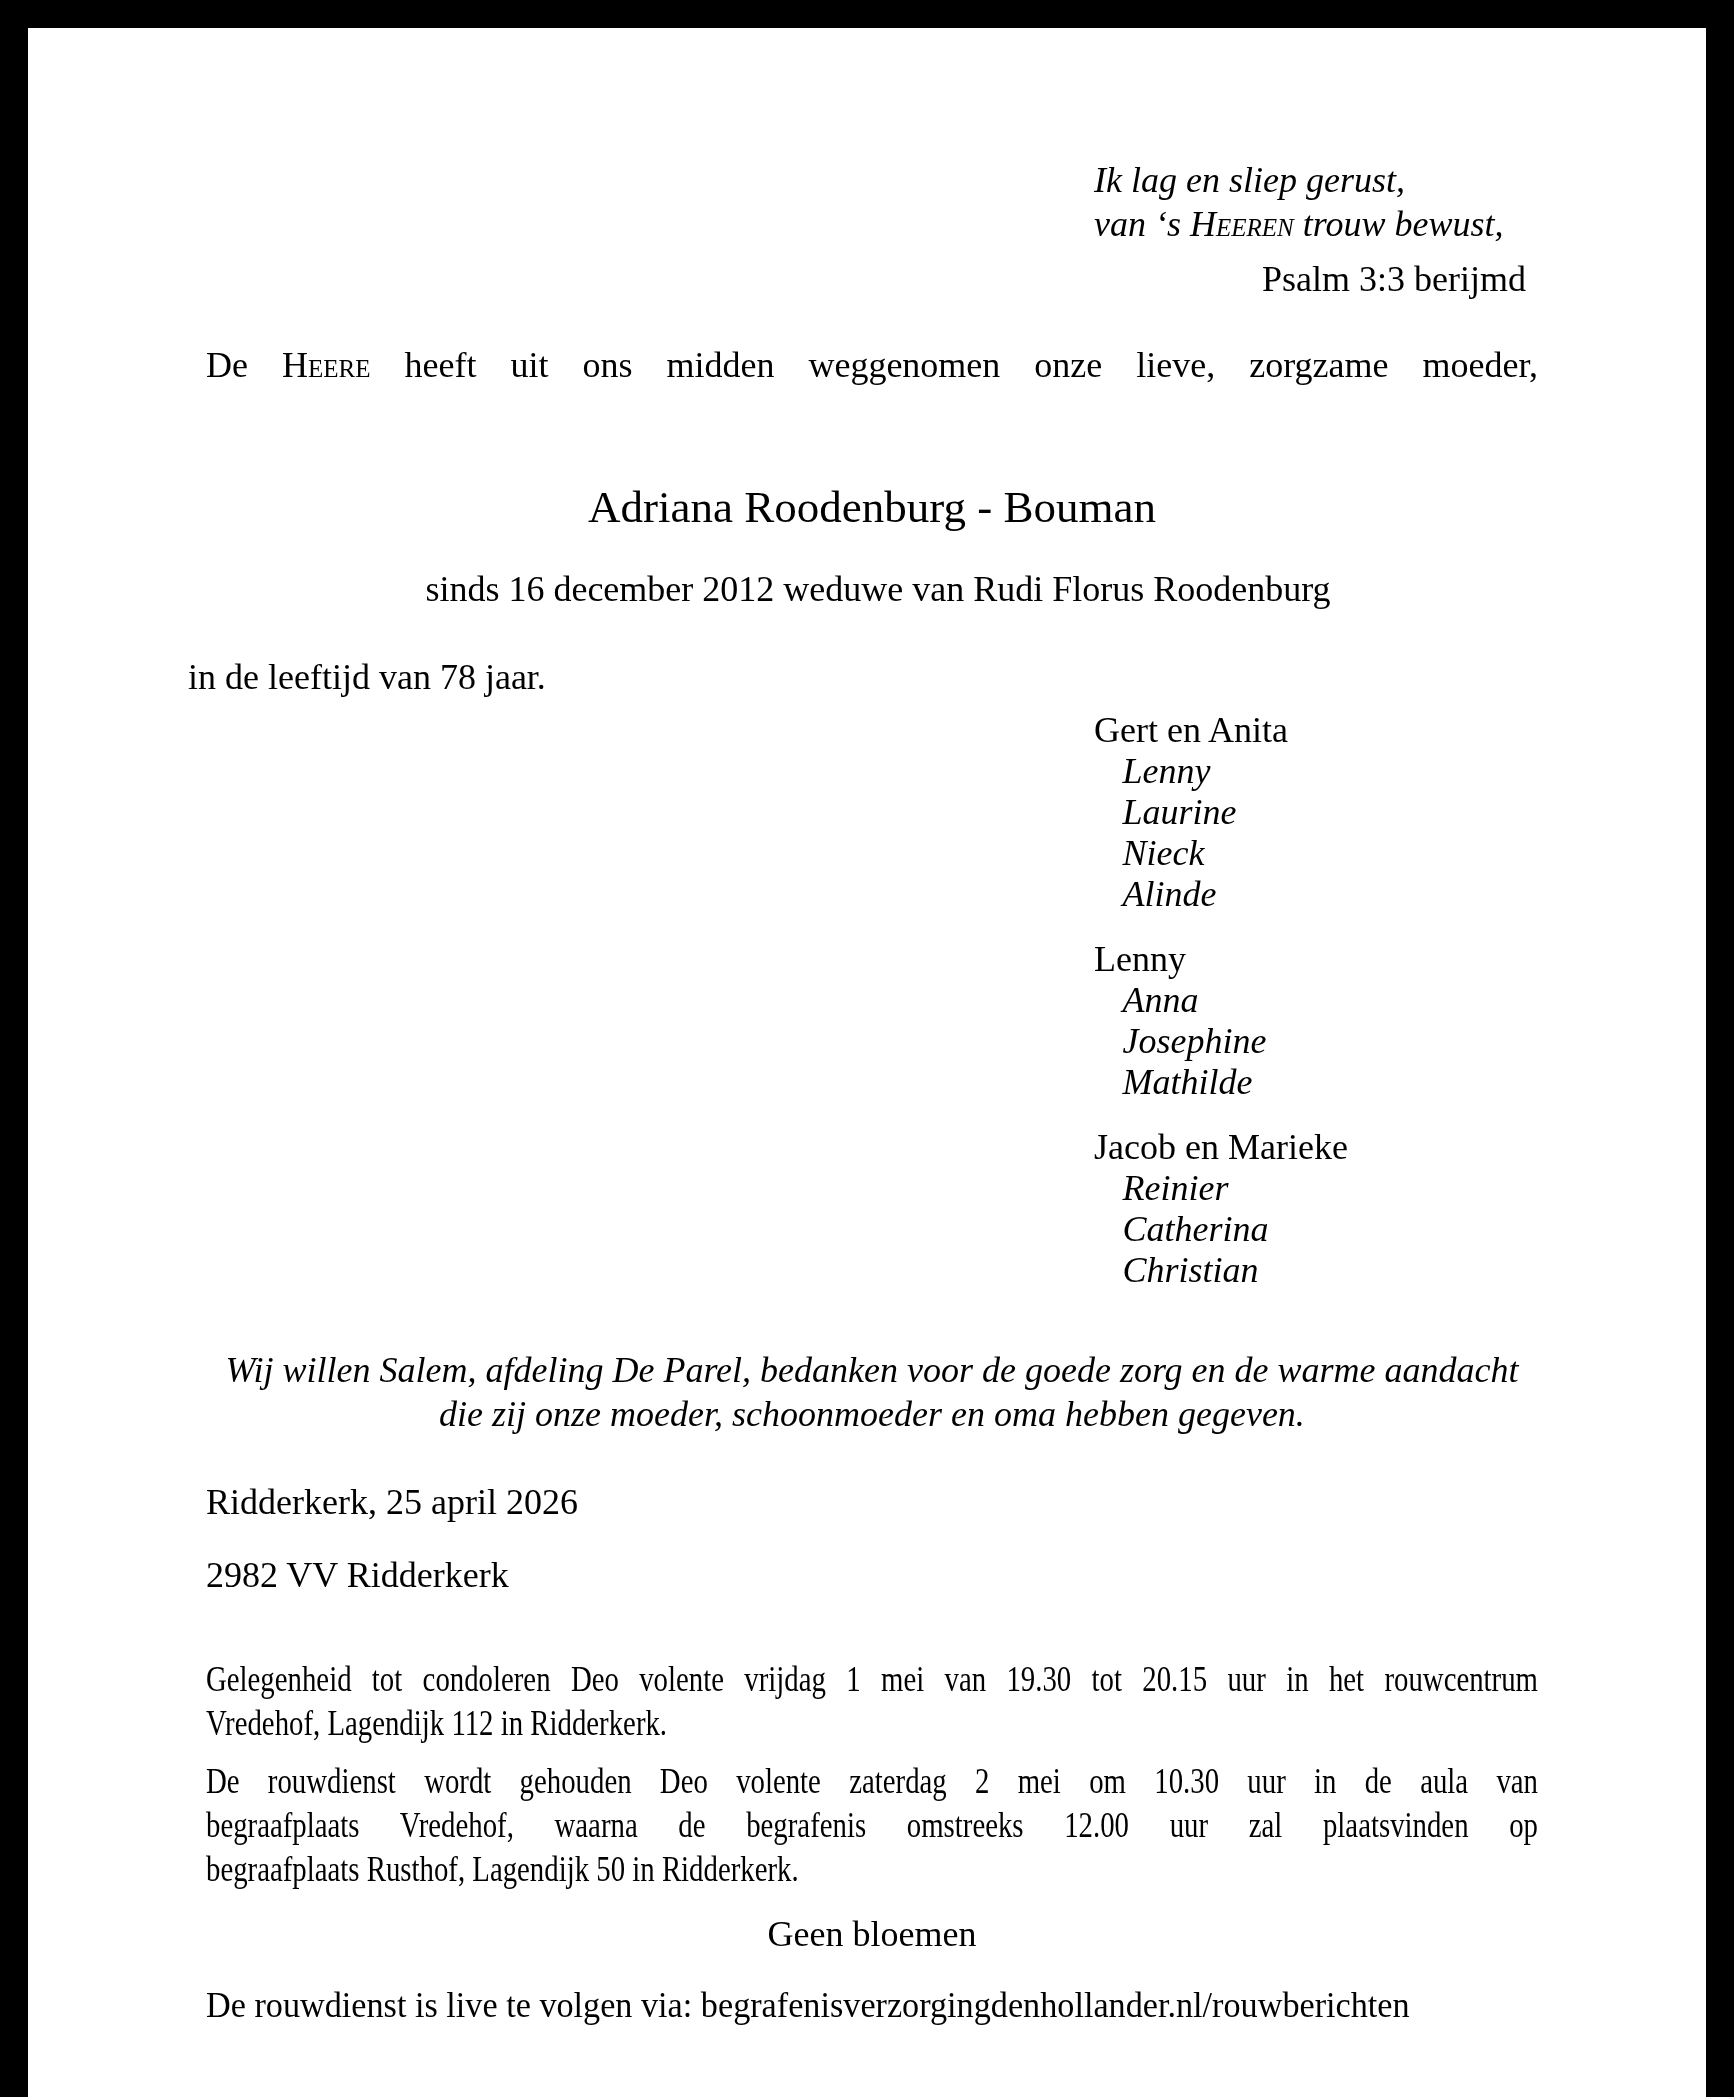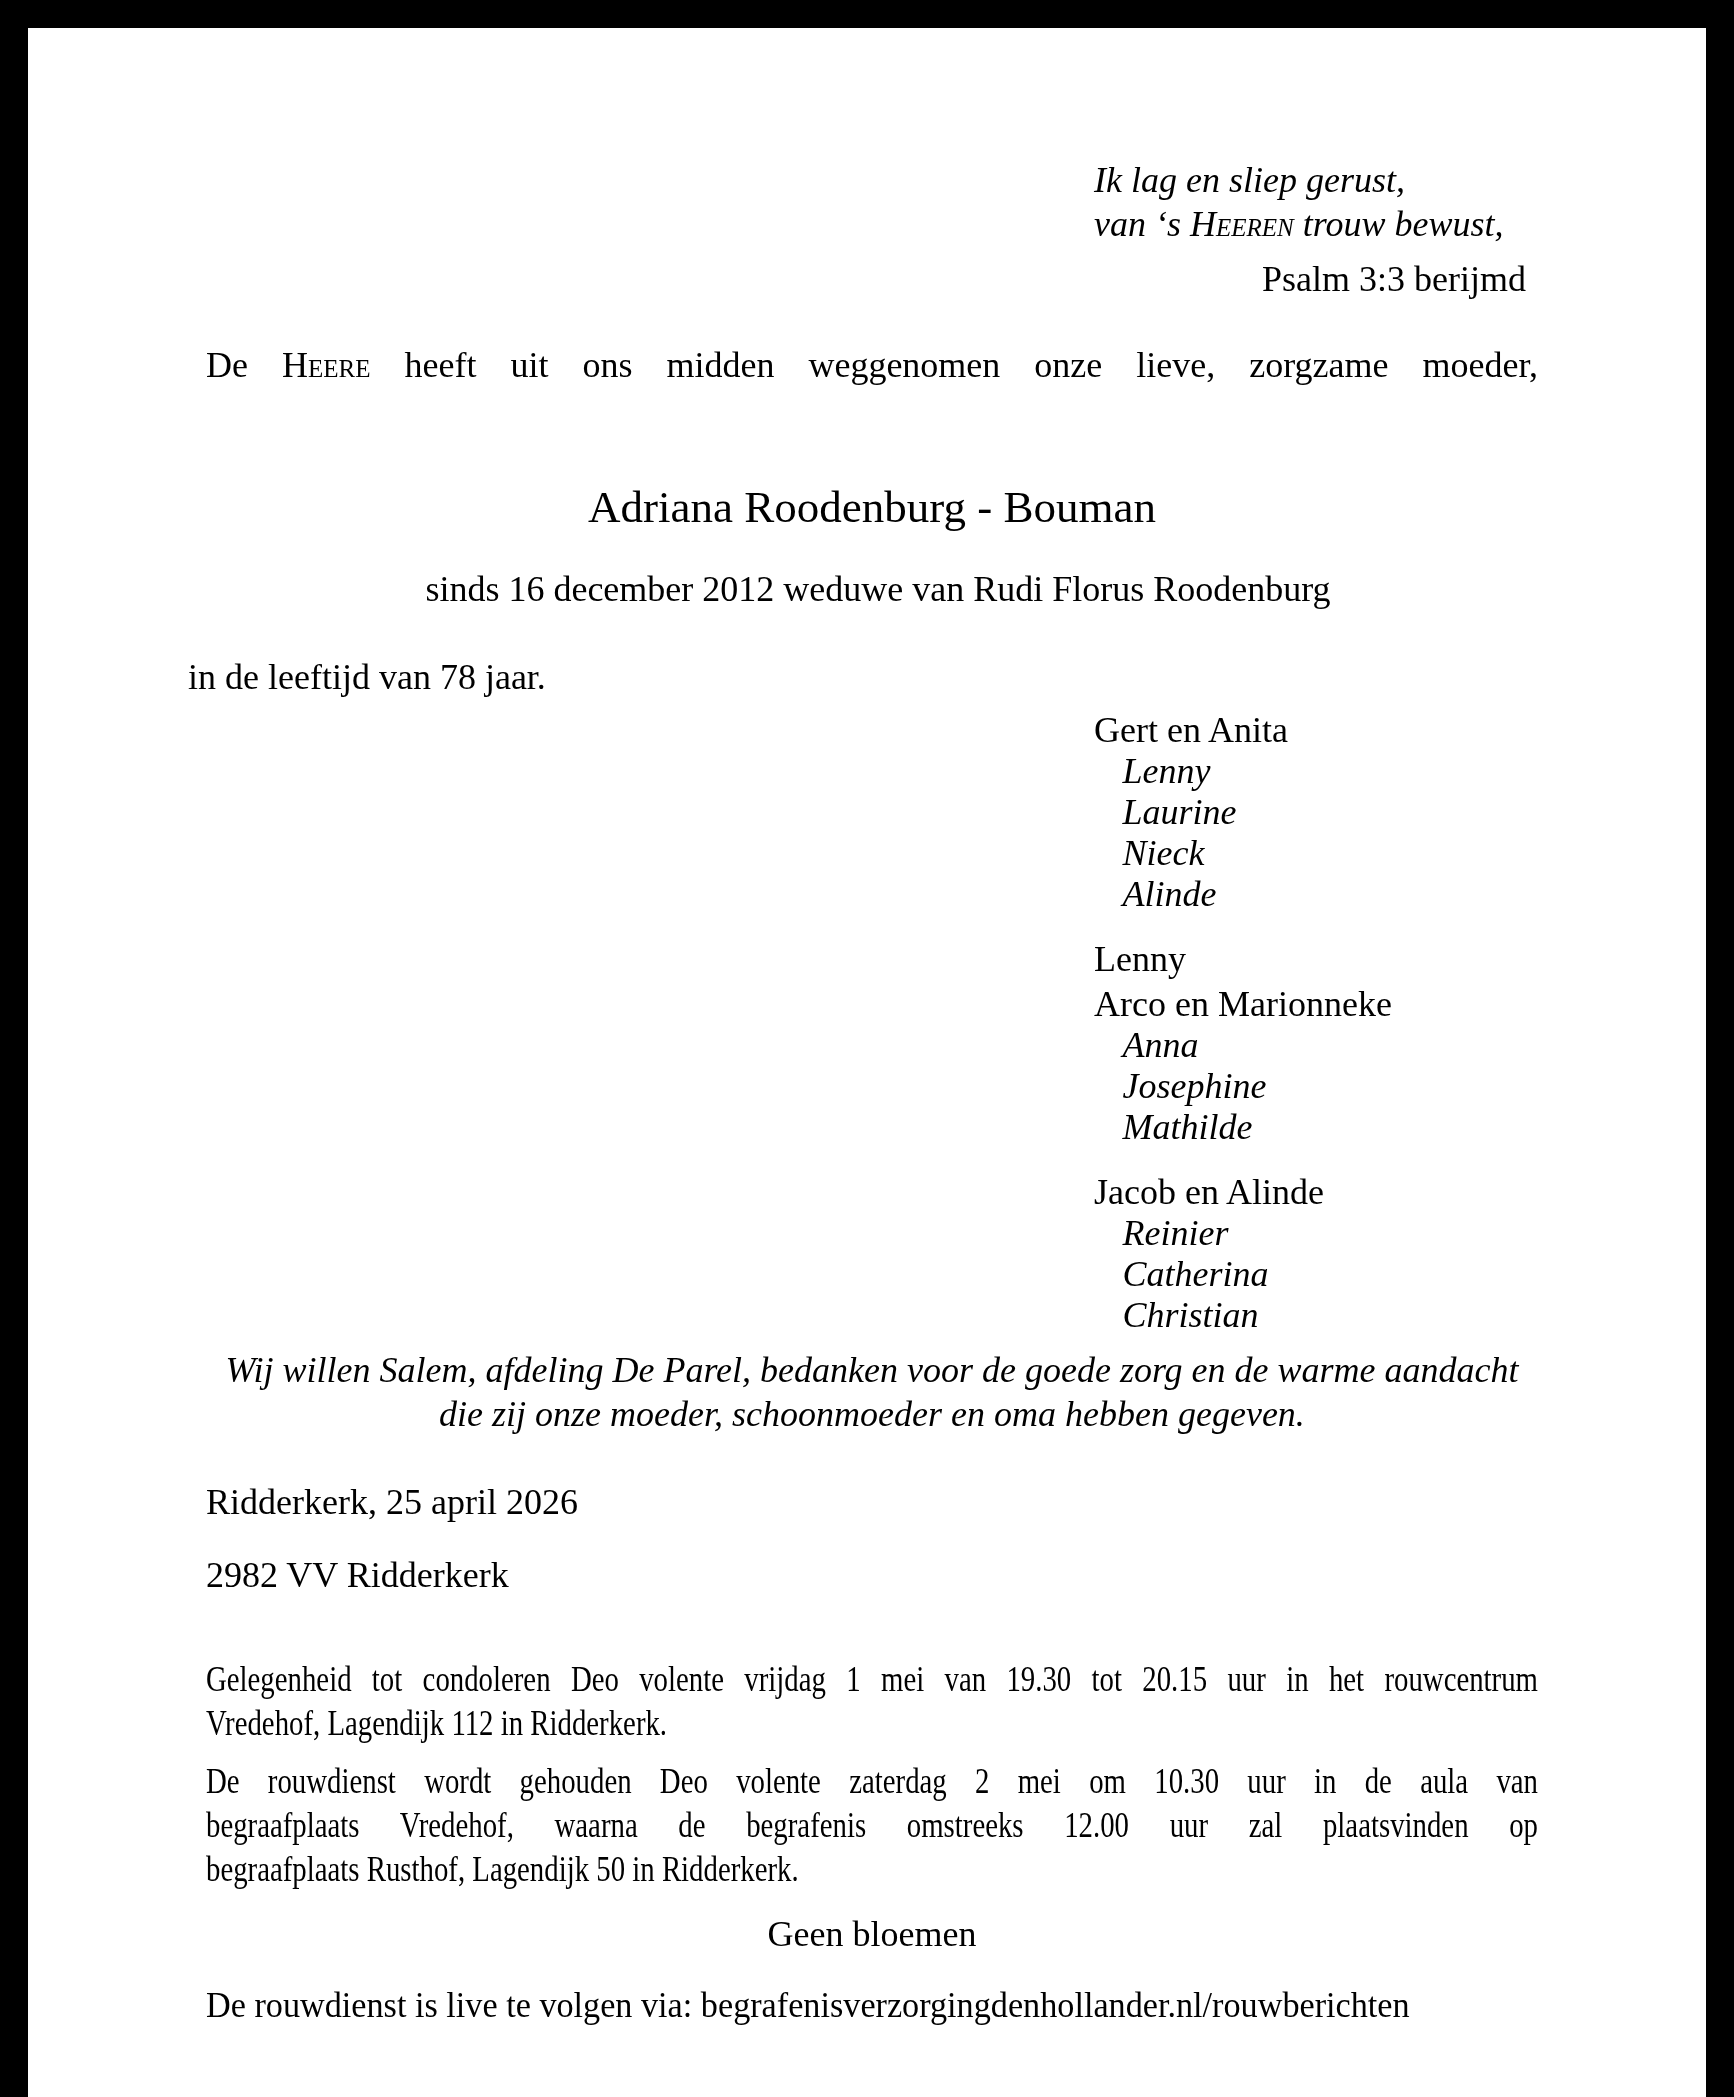--- a/index.html
+++ b/index.html
@@ -60,25 +60,24 @@
 
 <div class="blk nw" style="left:188px; top:656px; width:1332px;">in de leeftijd van 78 jaar.</div>
 
 <div class="blk" style="left:1094px; top:710px; width:474px;">
   <div class="fam-line">Gert en Anita</div>
   <div class="fam-line fam-child">Lenny</div>
   <div class="fam-line fam-child">Laurine</div>
   <div class="fam-line fam-child">Nieck</div>
   <div class="fam-line fam-child">Alinde</div>
   <div class="fam-line gap-group">Lenny</div>
-  <div class="fam-line gap-small">Arco en Marionneke</div>
   <div class="fam-line fam-child">Anna</div>
   <div class="fam-line fam-child">Josephine</div>
   <div class="fam-line fam-child">Mathilde</div>
-  <div class="fam-line gap-group">Jacob en Alinde</div>
+  <div class="fam-line gap-group">Jacob en Marieke</div>
   <div class="fam-line fam-child">Reinier</div>
   <div class="fam-line fam-child">Catherina</div>
   <div class="fam-line fam-child">Christian</div>
 </div>
 
 <div class="blk line104" style="left:185px; top:1348px; width:1374px;">
   <div class="cen it">Wij willen Salem, afdeling De Parel, bedanken voor de goede zorg en de warme aandacht</div>
   <div class="cen it">die zij onze moeder, schoonmoeder en oma hebben gegeven.</div>
 </div>
 

